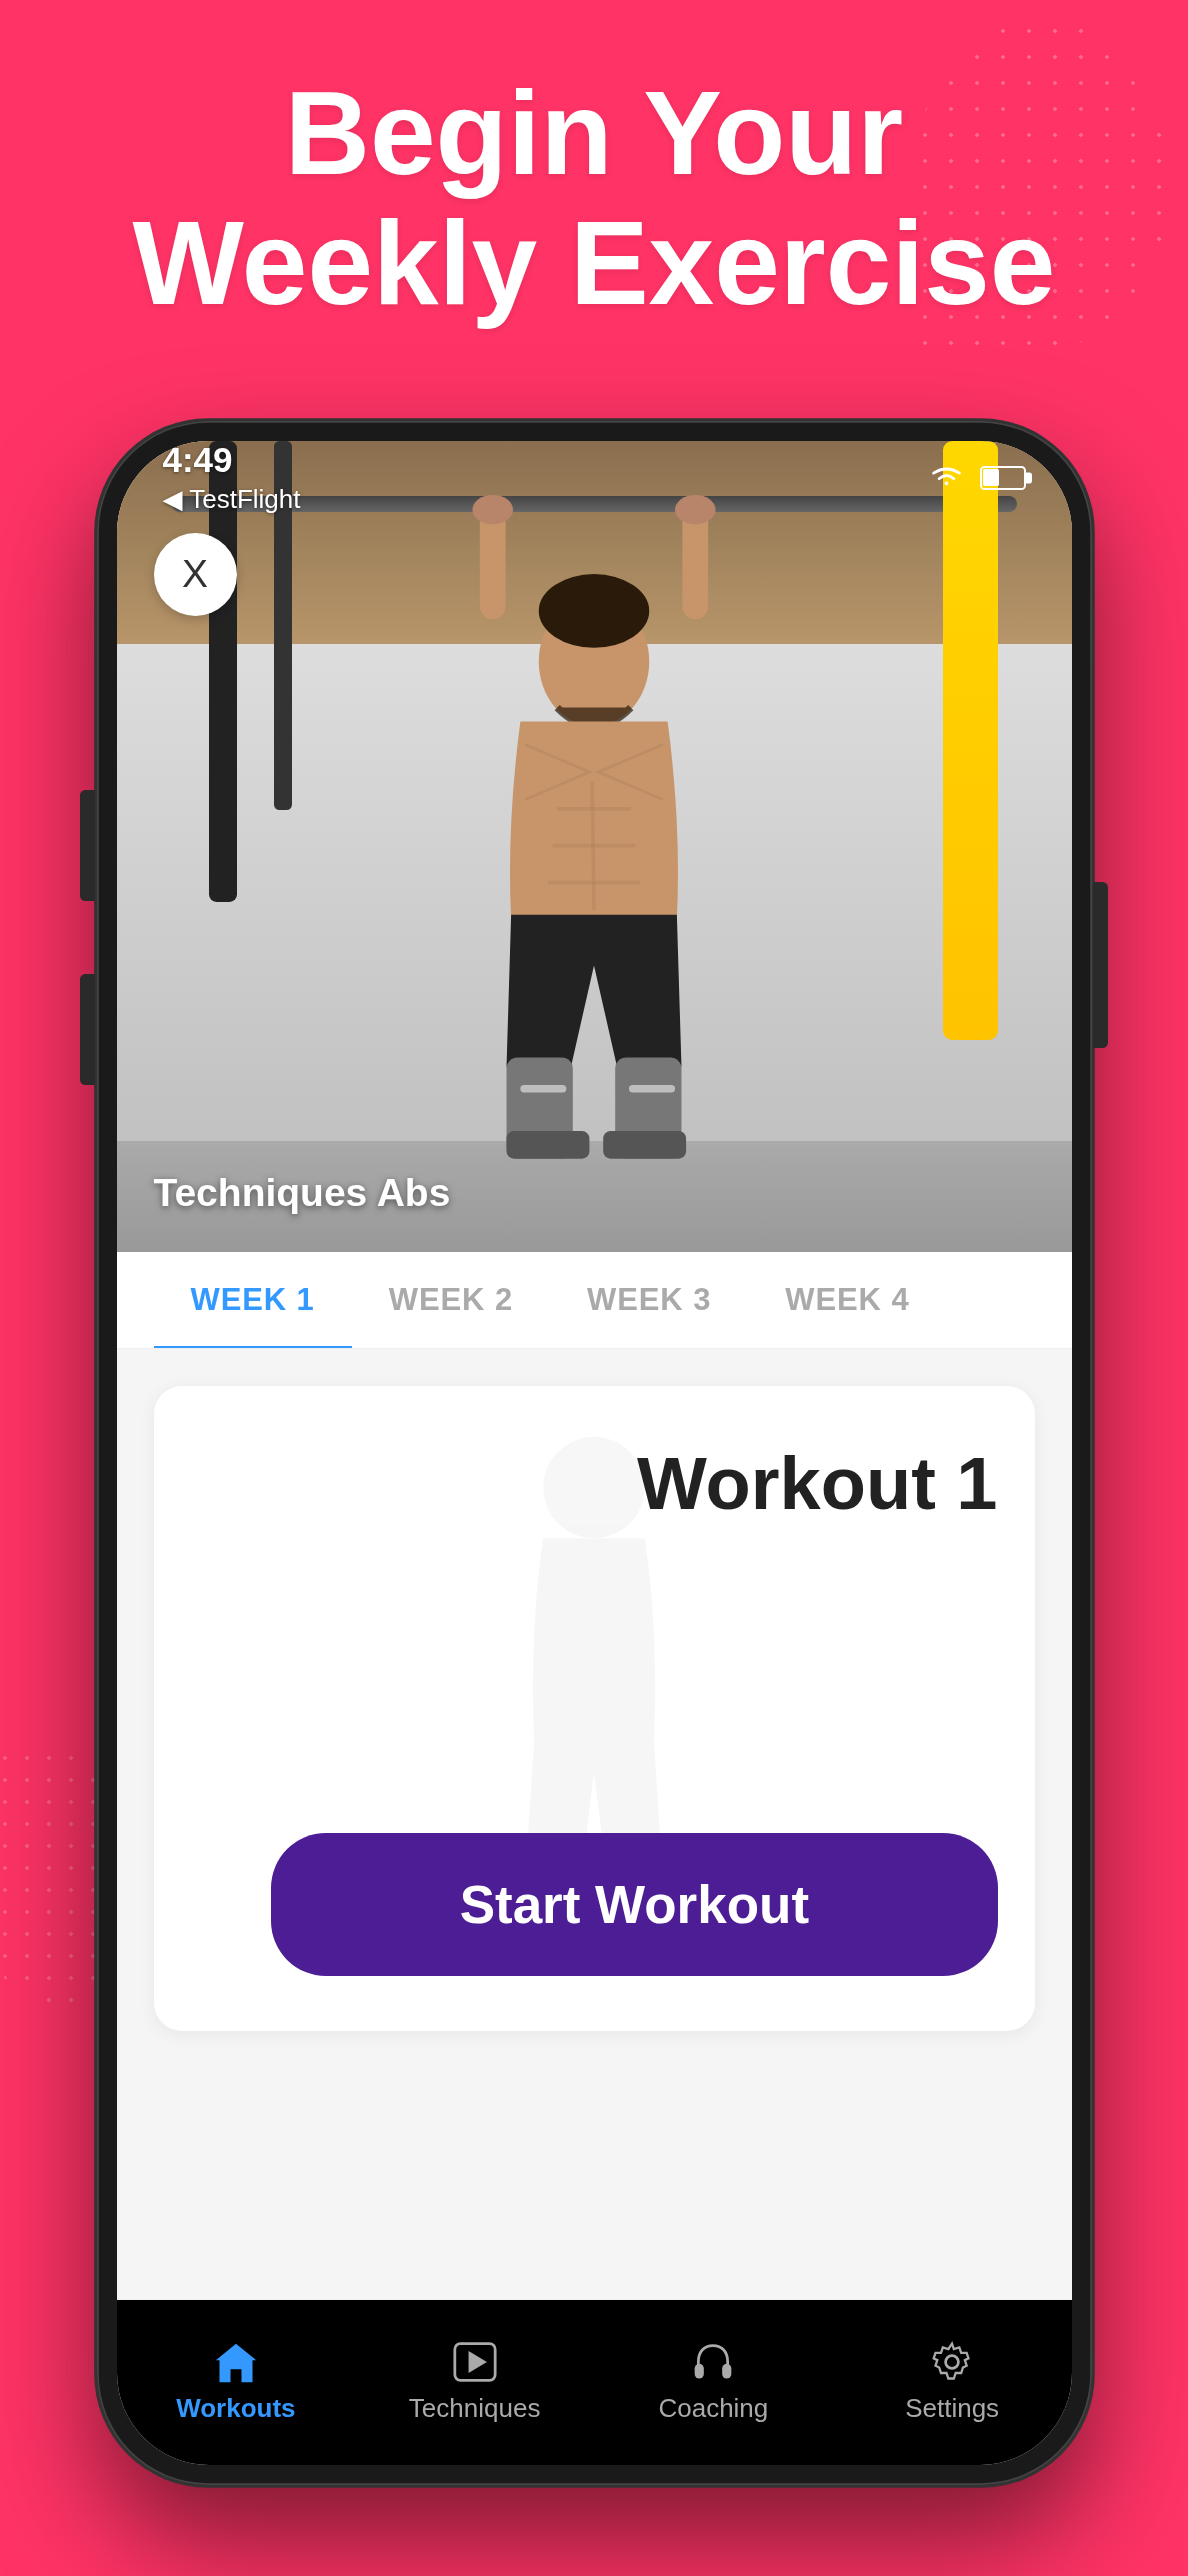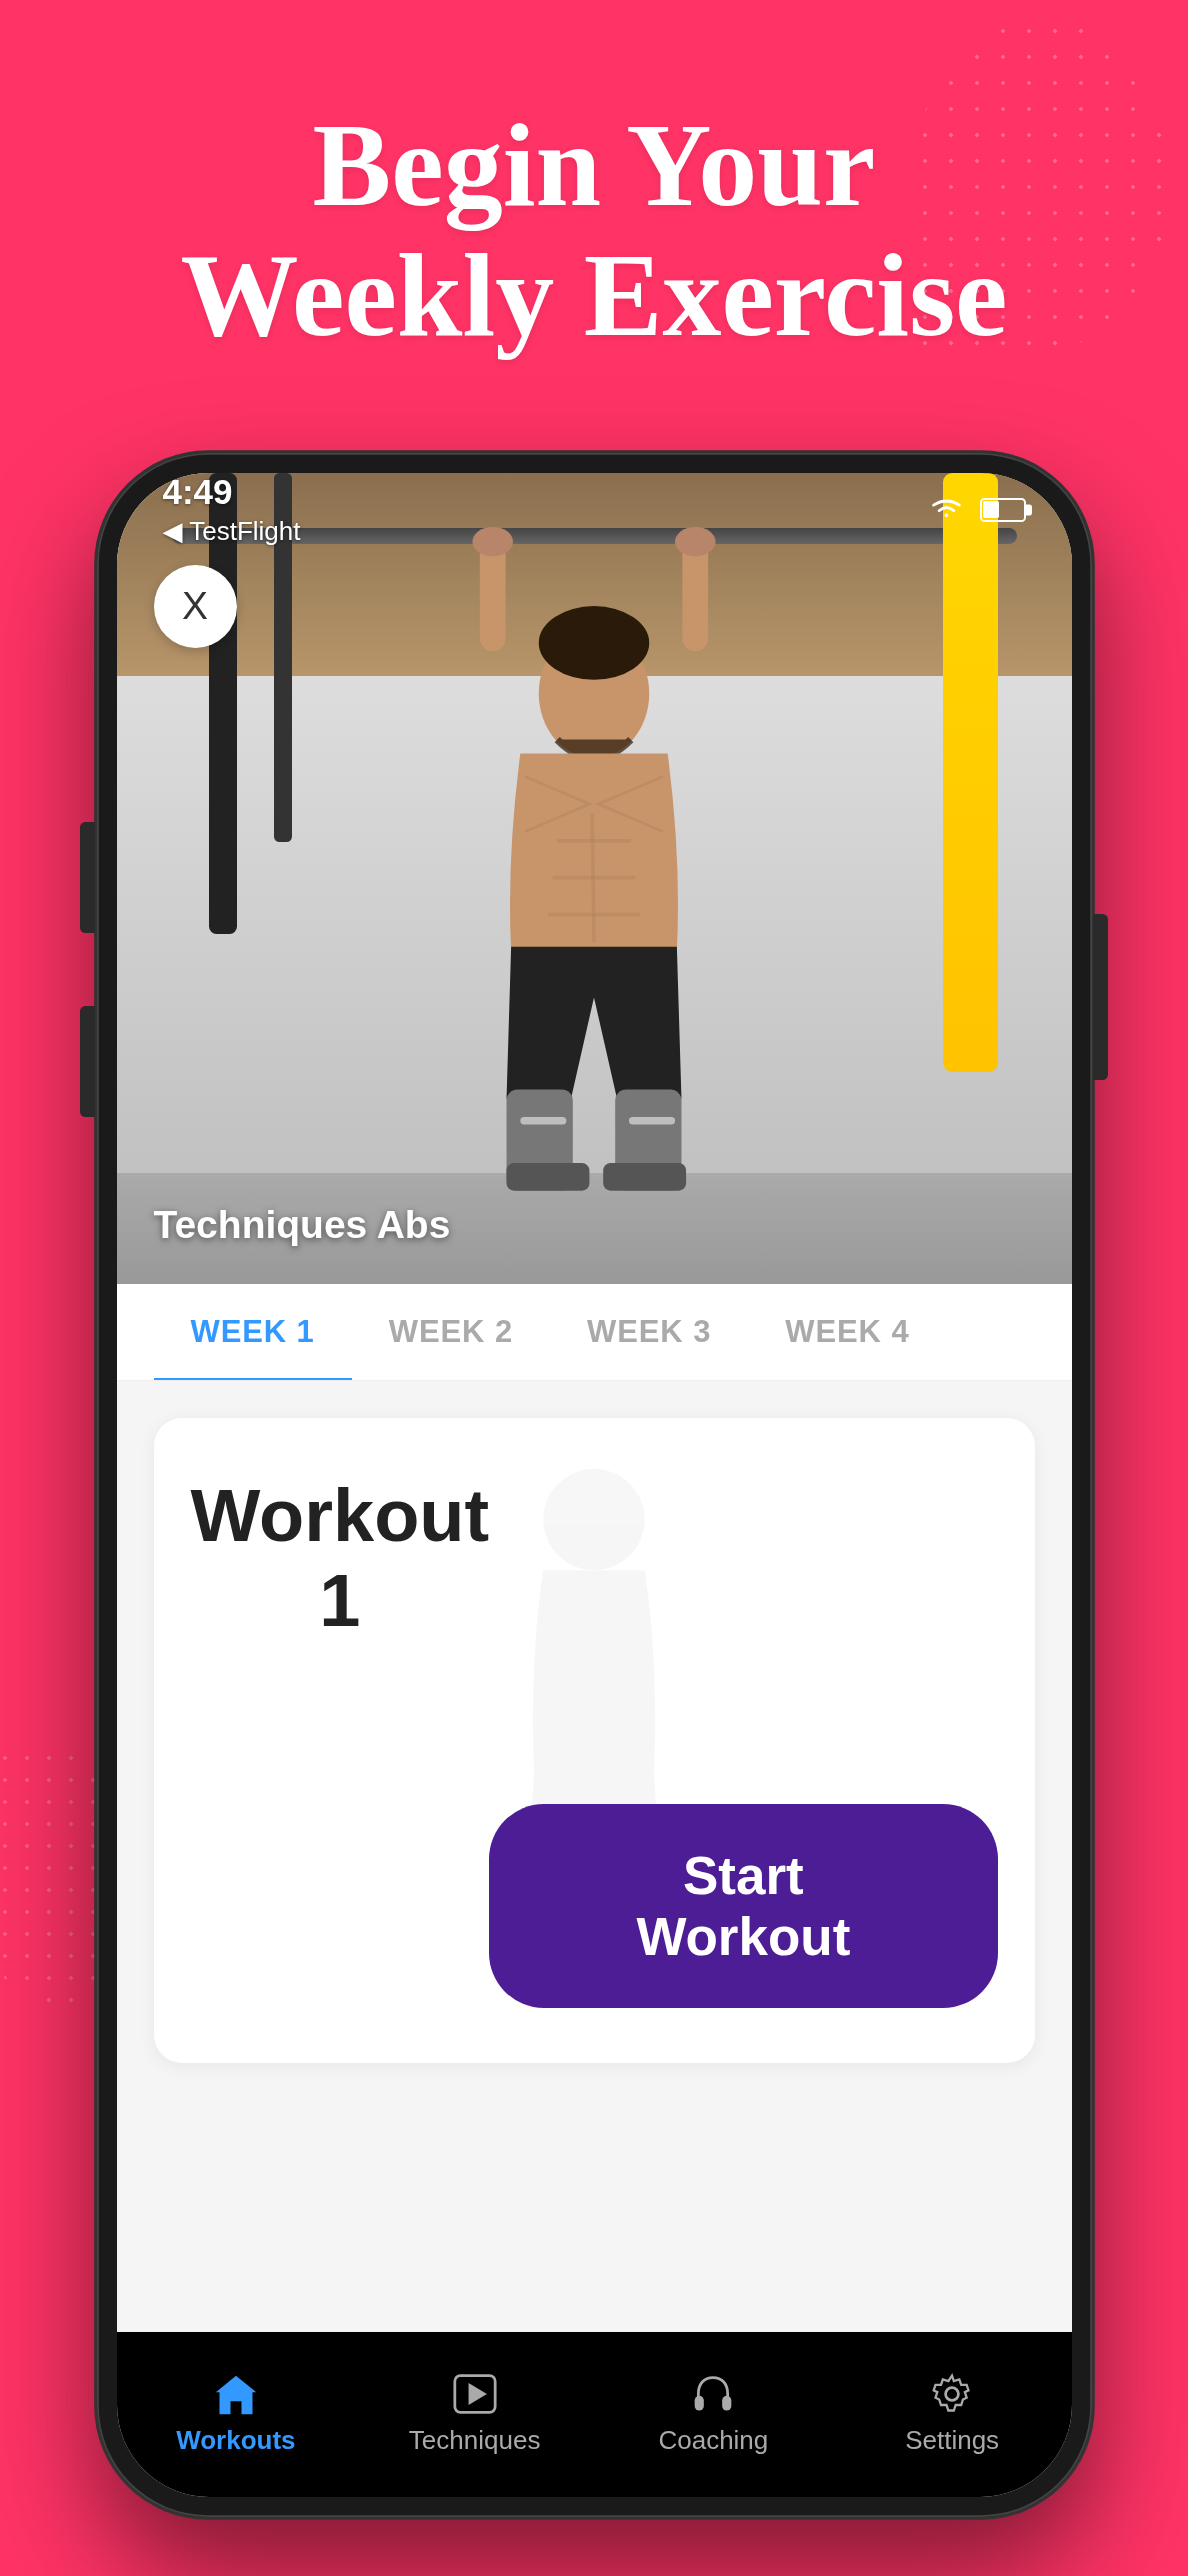--- a/index.html
+++ b/index.html
@@ -50,25 +50,24 @@
       content: '';
       position: absolute;
       width: 166px;
       height: 258px;
       background-image: radial-gradient(circle, rgba(255,255,255,0.2) 1.8px, transparent 1.8px);
       background-size: 22px 22px;
       border-radius: 0 50% 50% 50%;
     }
 
     .hero-title {
-      margin-top: 101px;
+      margin-top: 69px;
       text-align: center;
       z-index: 2;
       padding: 0 55px;
-      font-family: Liberation Serif, serif;
     }
 
     .hero-title h1 {
       color: white;
       font-size: 118px;
       font-weight: 900;
       line-height: 1.1;
       text-shadow: 0 1.8px 7.4px rgba(0,0,0,0.1);
     }
 
@@ -267,22 +266,22 @@
       flex-direction: column;
       gap: 28px;
     }
 
     
     .workout-card {
       background: white;
       border-radius: 28px;
       padding: 55px 37px;
       display: flex;
-      flex-direction: row;
-      align-items: flex-start;
+      flex-direction: column;
+      align-items: flex-end;
       box-shadow: 0 3.7px 18.4px rgba(0,0,0,0.06);
       position: relative;
       overflow: hidden;
       min-height: 645px;
     }
 
     .workout-card-title {
       font-size: 74px;
       font-weight: 900;
       color: #222;

